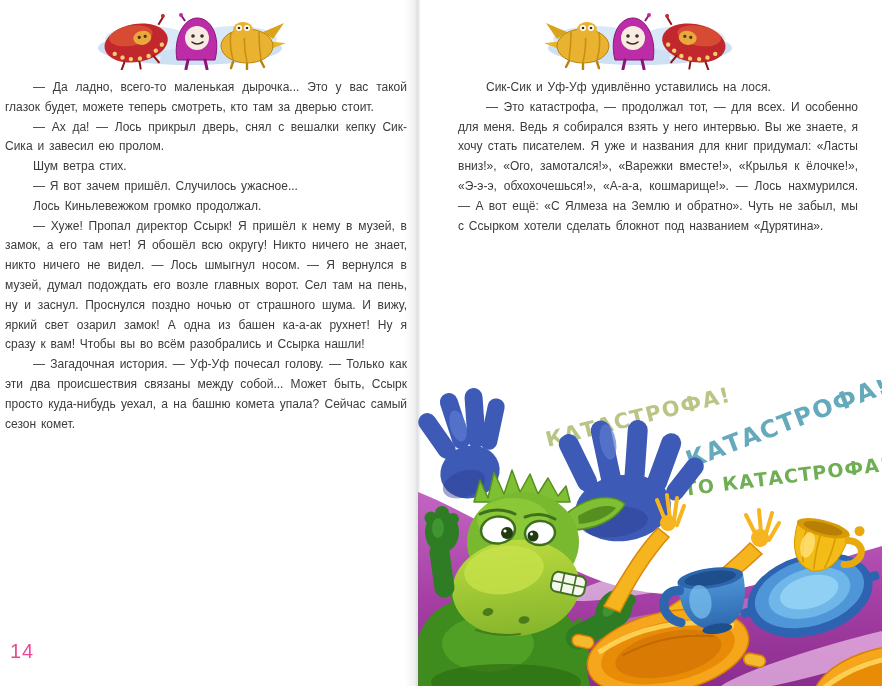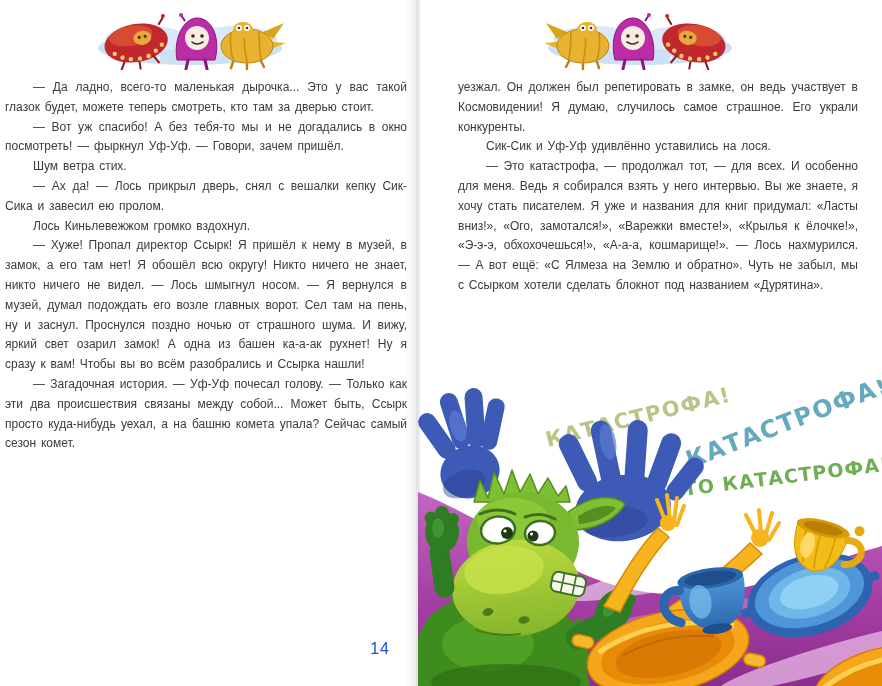--- a/index.html
+++ b/index.html
@@ -19,22 +19,22 @@
   .page-right .vignette{left:127px;}
   .textblock{position:absolute;top:78px;}
   .page-left .textblock{left:5px;width:402px;}
   .page-right .textblock{left:40px;width:400px;}
   .textblock p{
     margin:0;font-size:12px;line-height:19.8px;color:#3b3b3b;
     text-align:justify;text-indent:28px;word-spacing:1.5px;
   }
   .textblock p.cont{text-indent:0;}
   .pagenum{
-    position:absolute;left:10px;top:640px;width:380px;text-align:right;
-    font-size:16px;color:#1d4ed8;letter-spacing:1px;
+    position:absolute;left:10px;top:640px;width:380px;text-align:left;
+    font-size:20px;color:#ec4899;letter-spacing:1px;
   }
   .illustration{position:absolute;left:0;top:380px;width:464px;height:306px;}
   .callout-text{font-family:"DejaVu Sans","Liberation Sans",sans-serif;font-weight:bold;}
 </style>
 </head>
 <body>
 
 <div class="page page-left">
 
   <svg class="vignette" viewBox="0 0 190 62">
@@ -87,39 +87,38 @@
             <circle cx="26" cy="12" r="1.3" fill="#3a2a10"></circle>
           <path d="M12,46 L10,52 M26,48 L26,54 M40,45 L43,51" stroke="#b9820e" stroke-width="2.4" stroke-linecap="round"></path>
         </g>
       </g>
     </defs>
     <use href="#vignette-creatures"></use>
   </svg>
 
   <div class="textblock">
     <p>— Да ладно, всего-то маленькая дырочка... Это у вас такой глазок будет, можете теперь смотреть, кто там за дверью стоит.</p>
-    <p>— Вот уж спасибо! А без тебя-то мы и не догадались в окно посмотреть! — фыркнул Уф-Уф. — Говори, зачем пришёл.</p>
+    <p>— Ах да! — Лось прикрыл дверь, снял с вешалки кепку Сик-Сика и завесил ею пролом.</p>
     <p>Шум ветра стих.</p>
-    <p>— Ах да! — Лось прикрыл дверь, снял с вешалки кепку Сик-Сика и завесил ею пролом.</p>
-    <p>Лось Киньлевежжом громко вздохнул.</p>
+    <p>— Я вот зачем пришёл. Случилось ужасное...</p>
+    <p>Лось Киньлевежжом громко продолжал.</p>
     <p>— Хуже! Пропал директор Ссырк! Я пришёл к нему в музей, в замок, а его там нет! Я обошёл всю округу! Никто ничего не знает, никто ничего не видел. — Лось шмыгнул носом. — Я вернулся в музей, думал подождать его возле главных ворот. Сел там на пень, ну и заснул. Проснулся поздно ночью от страшного шума. И вижу, яркий свет озарил замок! А одна из башен ка-а-ак рухнет! Ну я сразу к вам! Чтобы вы во всём разобрались и Ссырка нашли!</p>
     <p>— Загадочная история. — Уф-Уф почесал голову. — Только как эти два происшествия связаны между собой... Может быть, Ссырк просто куда-нибудь уехал, а на башню комета упала? Сейчас самый сезон комет.</p>
   </div>
 
   <div class="pagenum">14</div>
 </div>
 
 <div class="page page-right">
 
   <svg class="vignette" viewBox="0 0 190 62">
     <use href="#vignette-creatures" transform="translate(190,0) scale(-1,1)"></use>
   </svg>
 
   <div class="textblock">
-    <p class="cont">уезжал. Он должен был репетировать в замке, он ведь участвует в Космовидении! Я думаю, случилось самое страшное. Его украли конкуренты.</p>
     <p>Сик-Сик и Уф-Уф удивлённо уставились на лося.</p>
     <p>— Это катастрофа, — продолжал тот, — для всех. И особенно для меня. Ведь я собирался взять у него интервью. Вы же знаете, я хочу стать писателем. Я уже и названия для книг придумал: «Ласты вниз!», «Ого, замотался!», «Варежки вместе!», «Крылья к ёлочке!», «Э-э-э, обхохочешься!», «А-а-а, кошмарище!». — Лось нахмурился. — А вот ещё: «С Ялмеза на Землю и обратно». Чуть не забыл, мы с Ссырком хотели сделать блокнот под названием «Дурятина».</p>
   </div>
 
   <svg class="illustration" viewBox="0 0 464 306">
     <defs>
       <linearGradient id="purpGrad" x1="0" y1="0" x2="0" y2="1">
         <stop offset="0" stop-color="#c465c2"></stop>
         <stop offset="0.55" stop-color="#a63fa5"></stop>
         <stop offset="1" stop-color="#8a2d8e"></stop>

